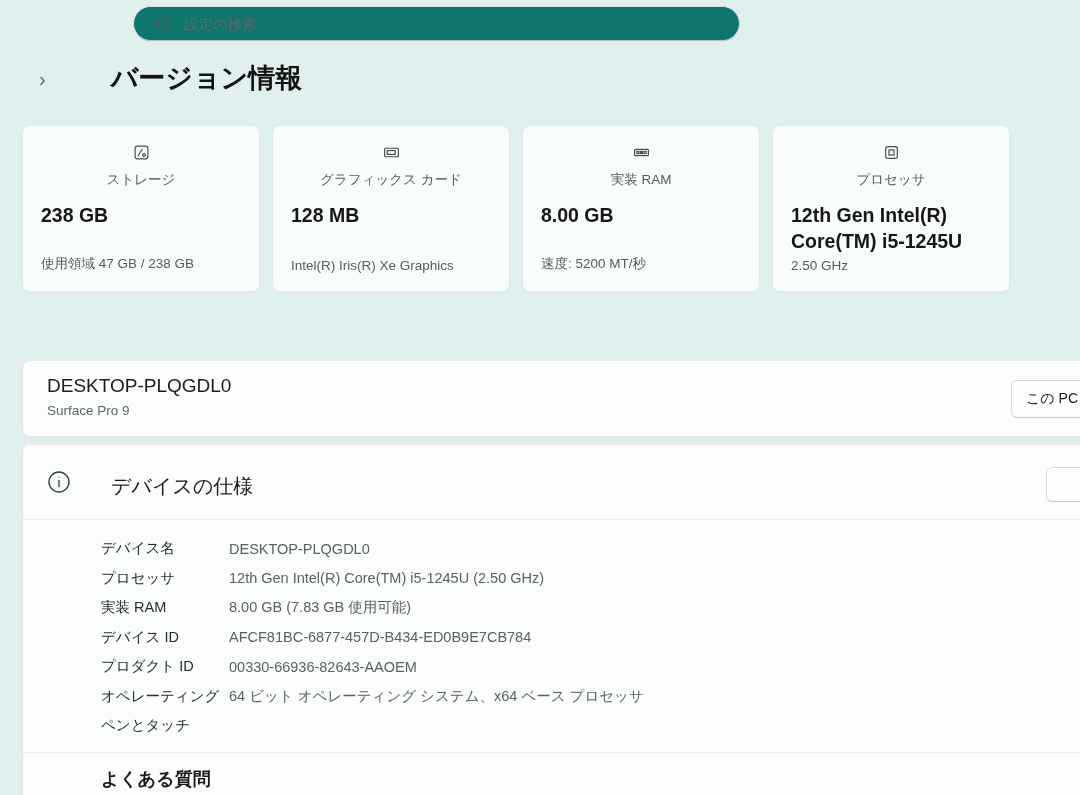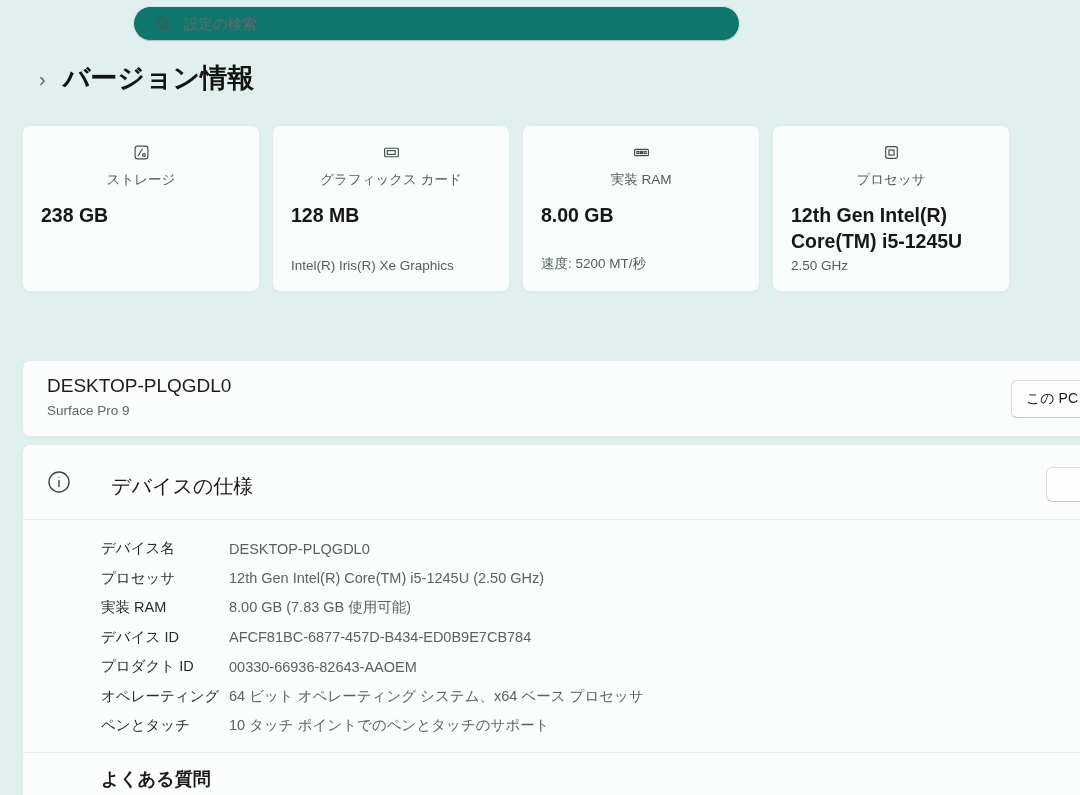--- a/index.html
+++ b/index.html
@@ -23,21 +23,21 @@
   .searchbar input {
     border:none; outline:none; flex:1; font-size:14.5px; background:transparent;
     font-family:inherit; color:#1b1b1b;
   }
   .searchbar input::placeholder { color:#5f6b6b; opacity:1; }
 
   
   .breadcrumb { position:absolute; left:22px; top:60px; display:flex; align-items:center; }
   .breadcrumb .parent { font-size:27px; color:#3c4747; font-weight:400; }
   .breadcrumb .sep { font-size:20px; color:#5c6766; margin:0 17px; padding-top:2px; }
-  .breadcrumb .current { font-size:27px; color:#131313; font-weight:700; }
+  .breadcrumb .current { font-size:27px; color:#131313; font-weight:700;margin-left:48px; }
 
   
   .cards { position:absolute; left:22px; top:125px; display:flex; gap:12px; }
   .card {
     width:238px; height:167px; background:#f8fcfb; border:1px solid #e4eae9;
     border-radius:8px; padding:18px 18px 16px 18px; position:relative;
     box-shadow:0 1px 2px rgba(0,0,0,0.03);
   }
   .card-head { display:flex; align-items:center; gap:10px;flex-direction:column; }
   .card-head .icon { width:17px; height:17px; flex:0 0 auto; }
@@ -109,20 +109,21 @@
         <span class="icon">
           <svg viewBox="0 0 16 16" width="17" height="17" fill="none" stroke="#444f4e" stroke-width="1.1">
               <rect x="2" y="2" width="12" height="12" rx="2.2"></rect>
               <circle cx="10.3" cy="10.3" r="1.3"></circle>
               <path d="M4.5 11.5 L9 4.5"></path>
             </svg>
         </span>
         <span class="card-label">ストレージ</span>
       </div>
       <div class="card-value">238 GB</div>
+      <div class="card-detail">使用領域 47 GB / 238 GB</div>
     </div>
 
     <div class="card">
       <div class="card-head">
         <span class="icon">
           <svg viewBox="0 0 16 16" width="17" height="17" fill="none" stroke="#444f4e" stroke-width="1.1">
               <rect x="1.5" y="4" width="13" height="8" rx="1"></rect>
               <rect x="4" y="6.2" width="7.5" height="3.6"></rect>
             </svg>
         </span>
@@ -206,21 +207,20 @@
       <div class="spec-row">
         <span class="spec-label">プロダクト ID</span>
         <span class="spec-value">00330-66936-82643-AAOEM</span>
       </div>
       <div class="spec-row">
         <span class="spec-label">オペレーティング</span>
         <span class="spec-value">64 ビット オペレーティング システム、x64 ベース プロセッサ</span>
       </div>
       <div class="spec-row">
         <span class="spec-label">ペンとタッチ</span>
-        <span class="spec-value">10 タッチ ポイントでのペンとタッチのサポート</span>
       </div>
     </div>
 
     <div class="divider div-2"></div>
 
     <div class="faq-title">よくある質問</div>
   </div>
 
 </div>
 

